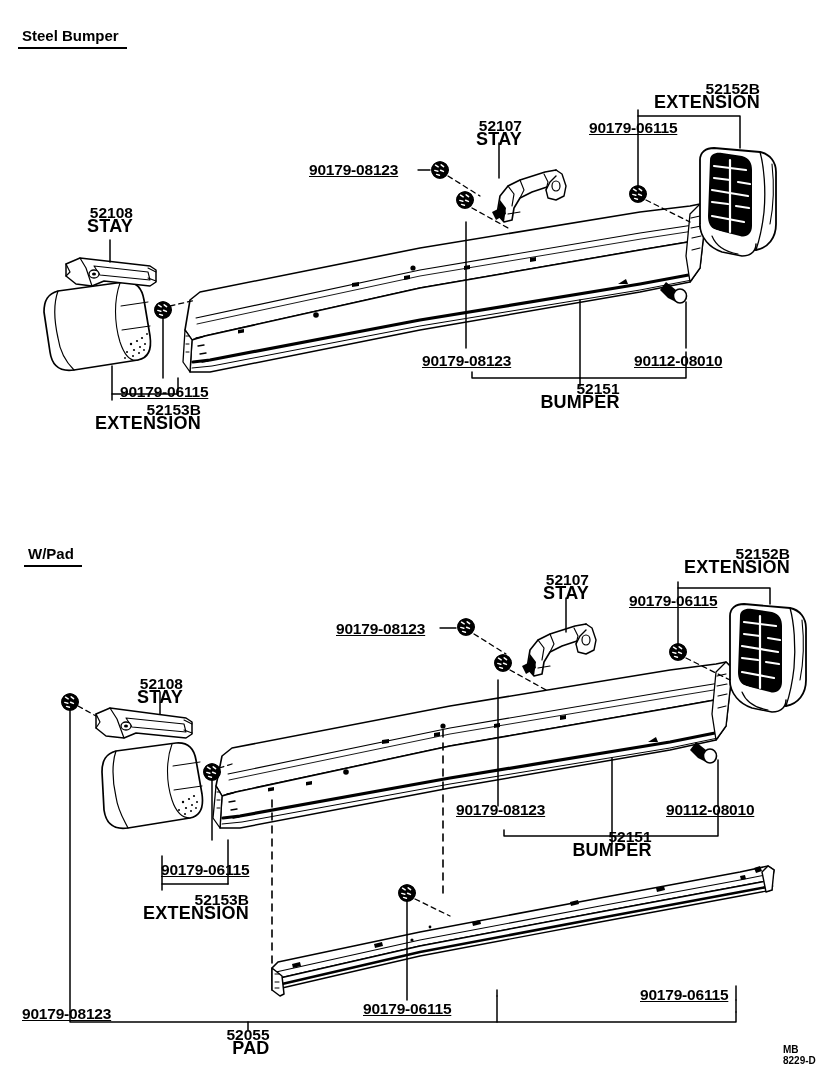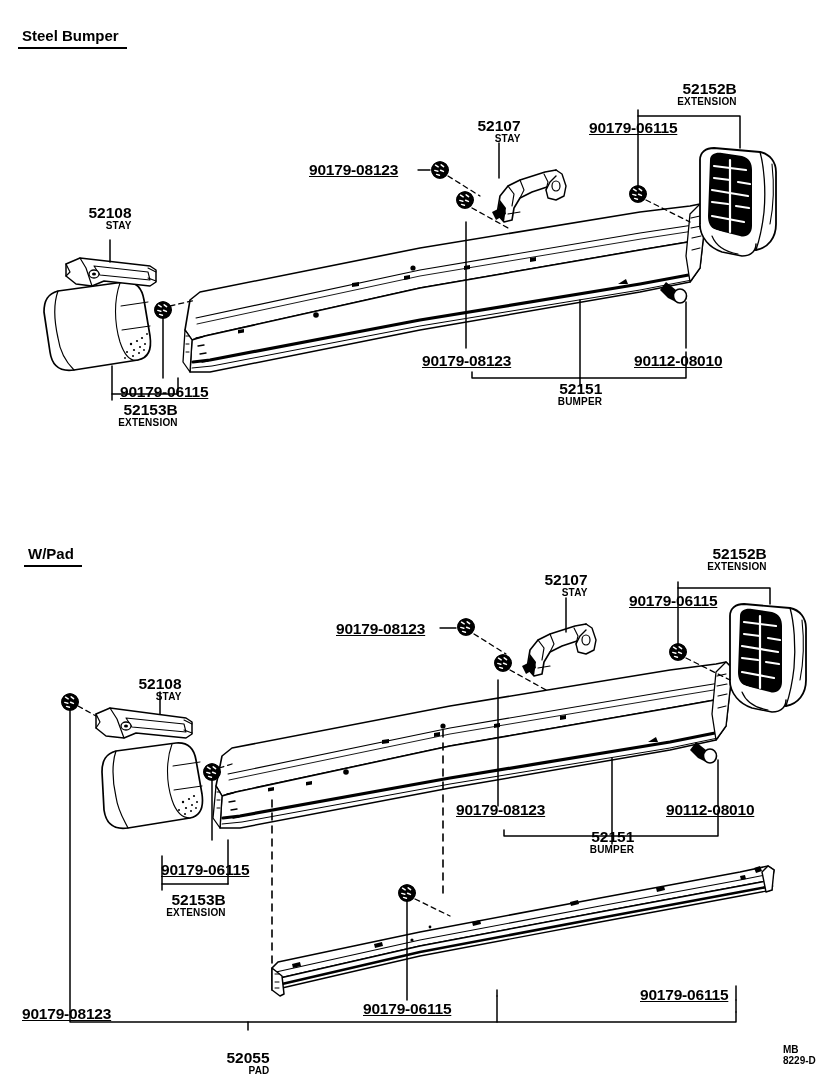--- a/index.html
+++ b/index.html
@@ -8,21 +8,21 @@
     font-family:"Liberation Sans", sans-serif;
     color:#000;
     -webkit-font-smoothing:none;
   }
   .stage{position:absolute;left:0;top:0;width:824px;height:1090px;}
   svg.layer{position:absolute;left:0;top:0;width:824px;height:1090px;overflow:visible;}
 
   
   .lbl{position:absolute;white-space:nowrap;font-weight:bold;letter-spacing:-0.2px;text-decoration:underline;}
   .num{font-size:15.5px;font-weight:bold;}
-  .sub{font-size:10px;font-weight:bold;letter-spacing:0.2px;}
+  .sub{font-size:18px;font-weight:bold;letter-spacing:0.2px;}
   .ctr{transform:translateX(-50%);text-align:center;}
   .section-title{
     position:absolute;font-size:15px;font-weight:bold;letter-spacing:0px;
     padding-bottom:2px;
   }
   .section-title .rule{
     position:absolute;left:-4px;right:-8px;bottom:-3px;height:2.5px;background:#000;
   }
   .code{position:absolute;font-size:10px;font-weight:bold;letter-spacing:0px;}
   .stack{position:absolute;white-space:nowrap;text-align:right;}
@@ -468,18 +468,18 @@
     <span class="num">52151</span>
     <span class="sub">BUMPER</span>
   </div>
 
   <div class="lbl num" style="left:363px;top:1000px;">90179-06115</div>
 
   <div class="lbl num" style="left:22px;top:1005px;">90179-08123</div>
 
   <div class="lbl num" style="left:640px;top:986px;">90179-06115</div>
 
-  <div class="stack ctr" style="left:248px;top:1050px;">
+  <div class="stack ctr" style="left:248px;top:1027px;">
     <span class="num">52055</span>
     <span class="sub">PAD</span>
   </div>
 
 </div>
 
 </body></html>

